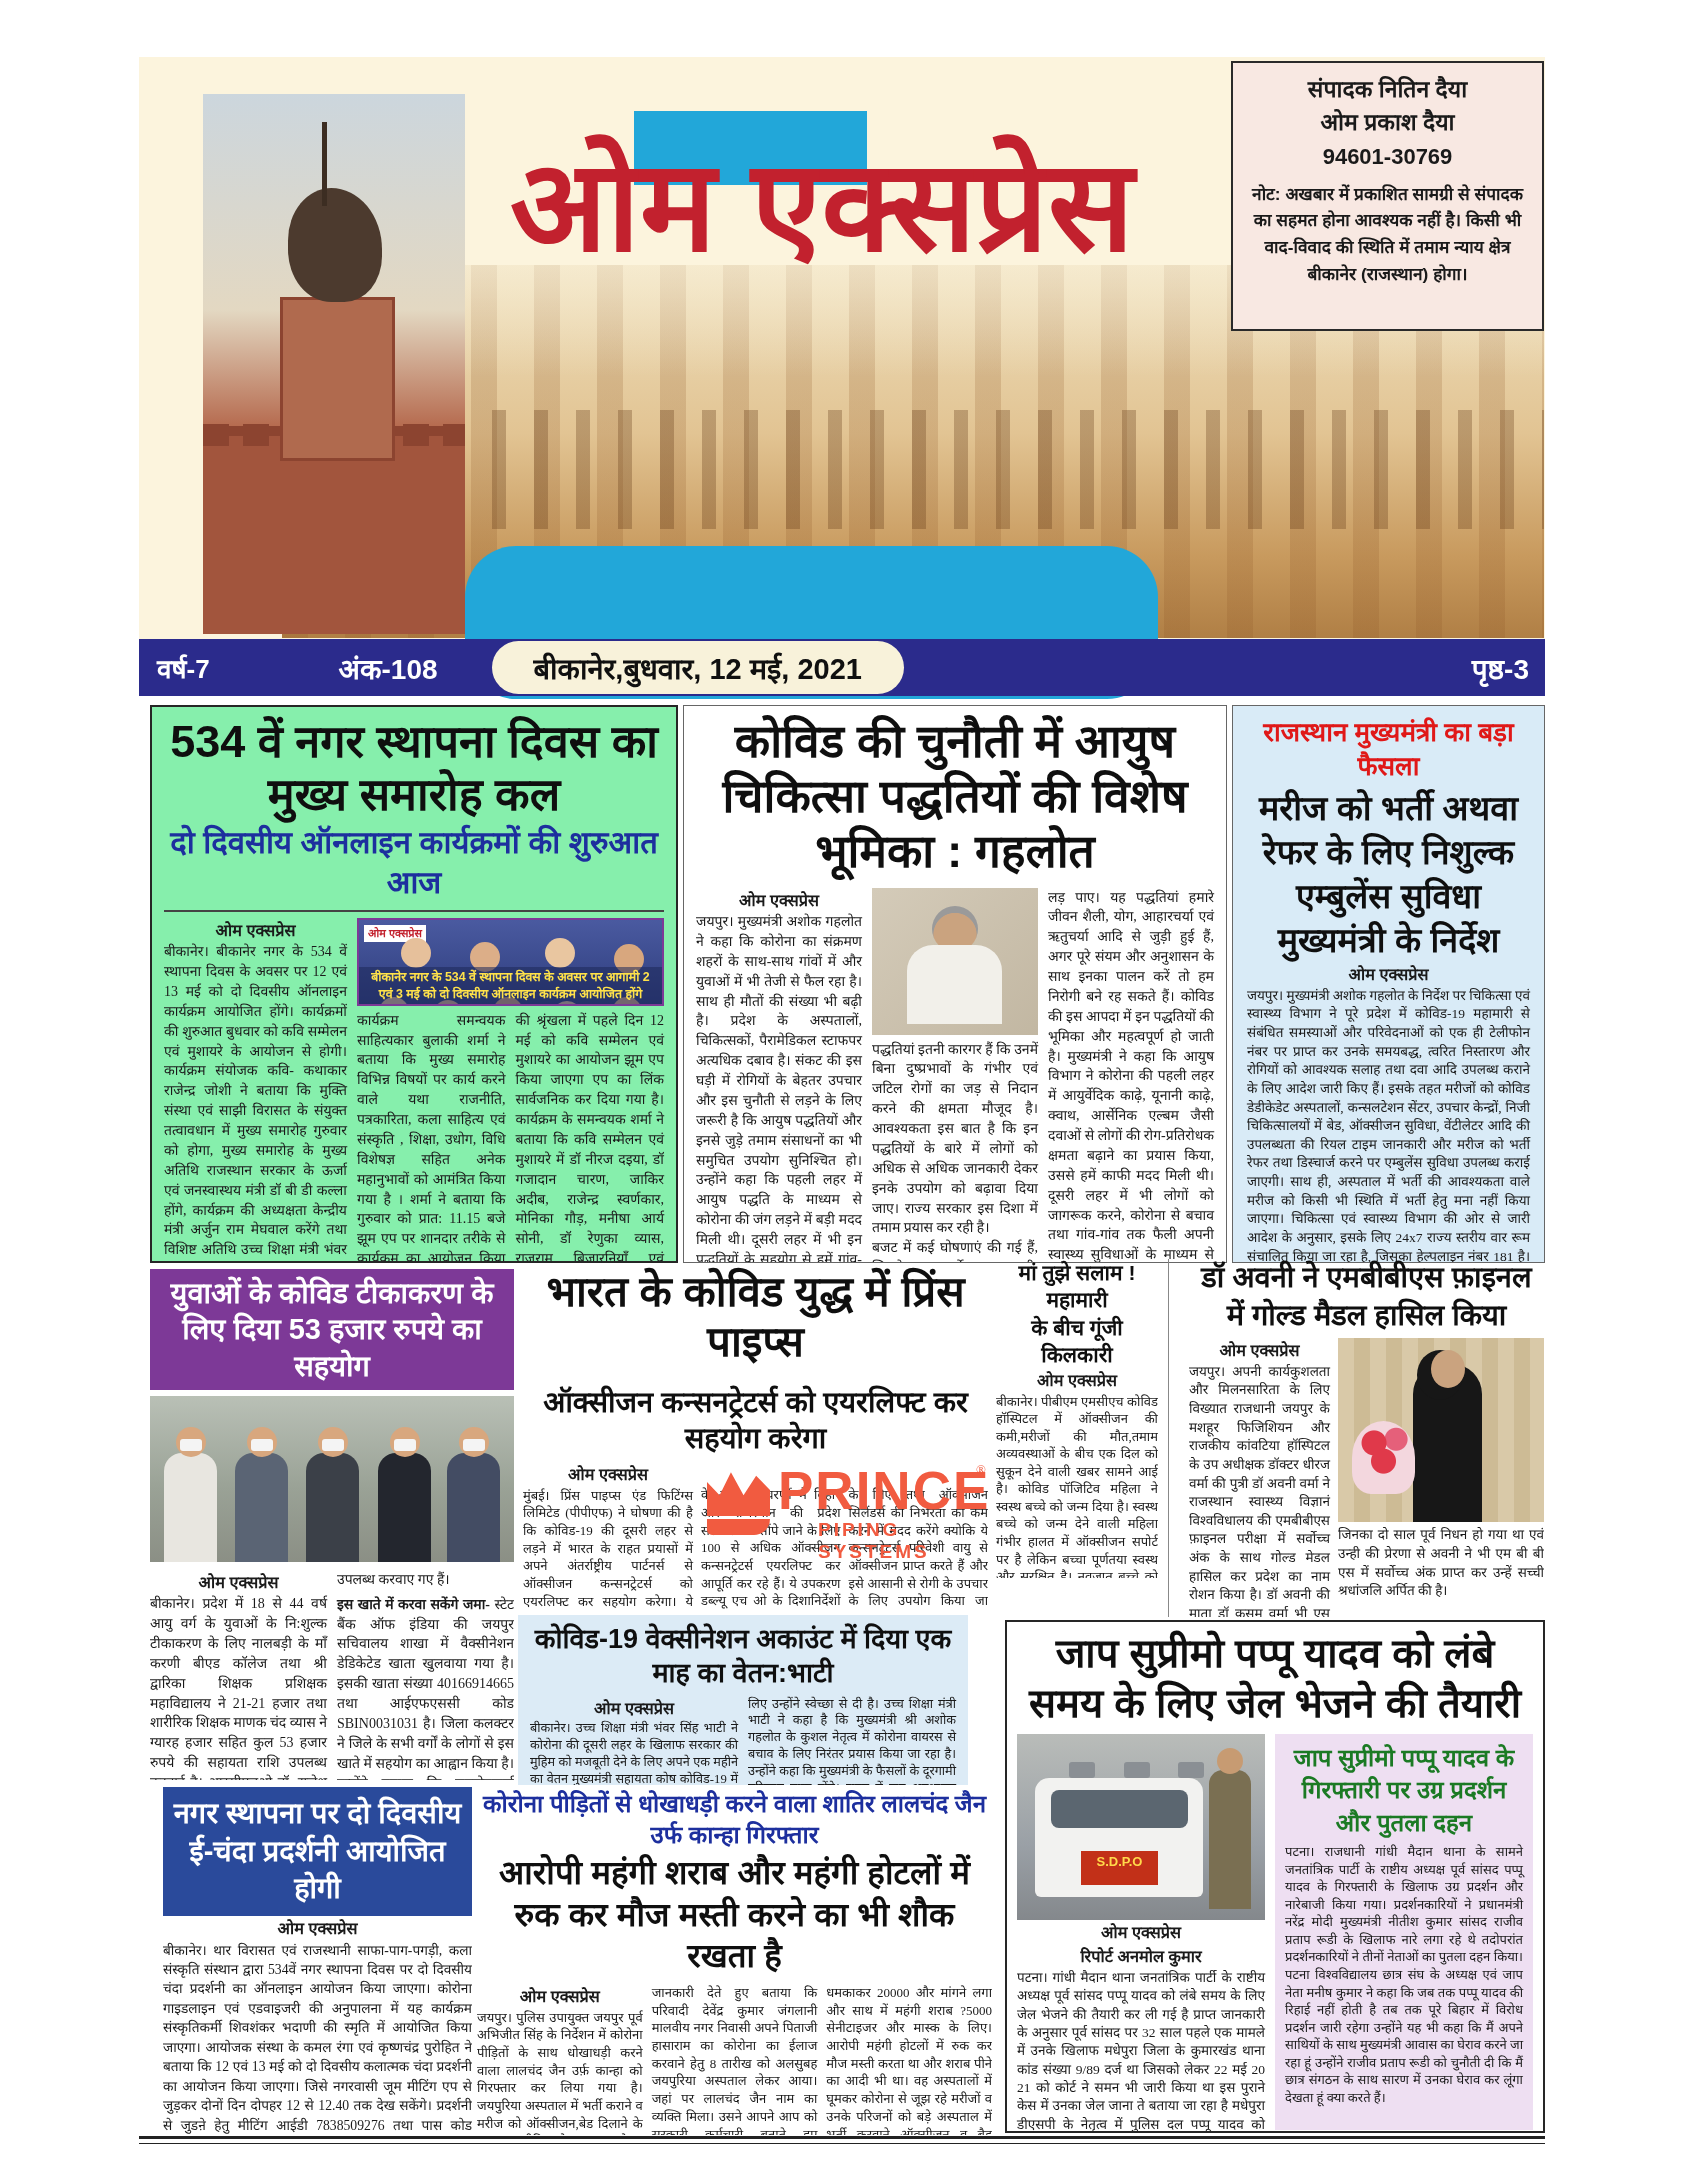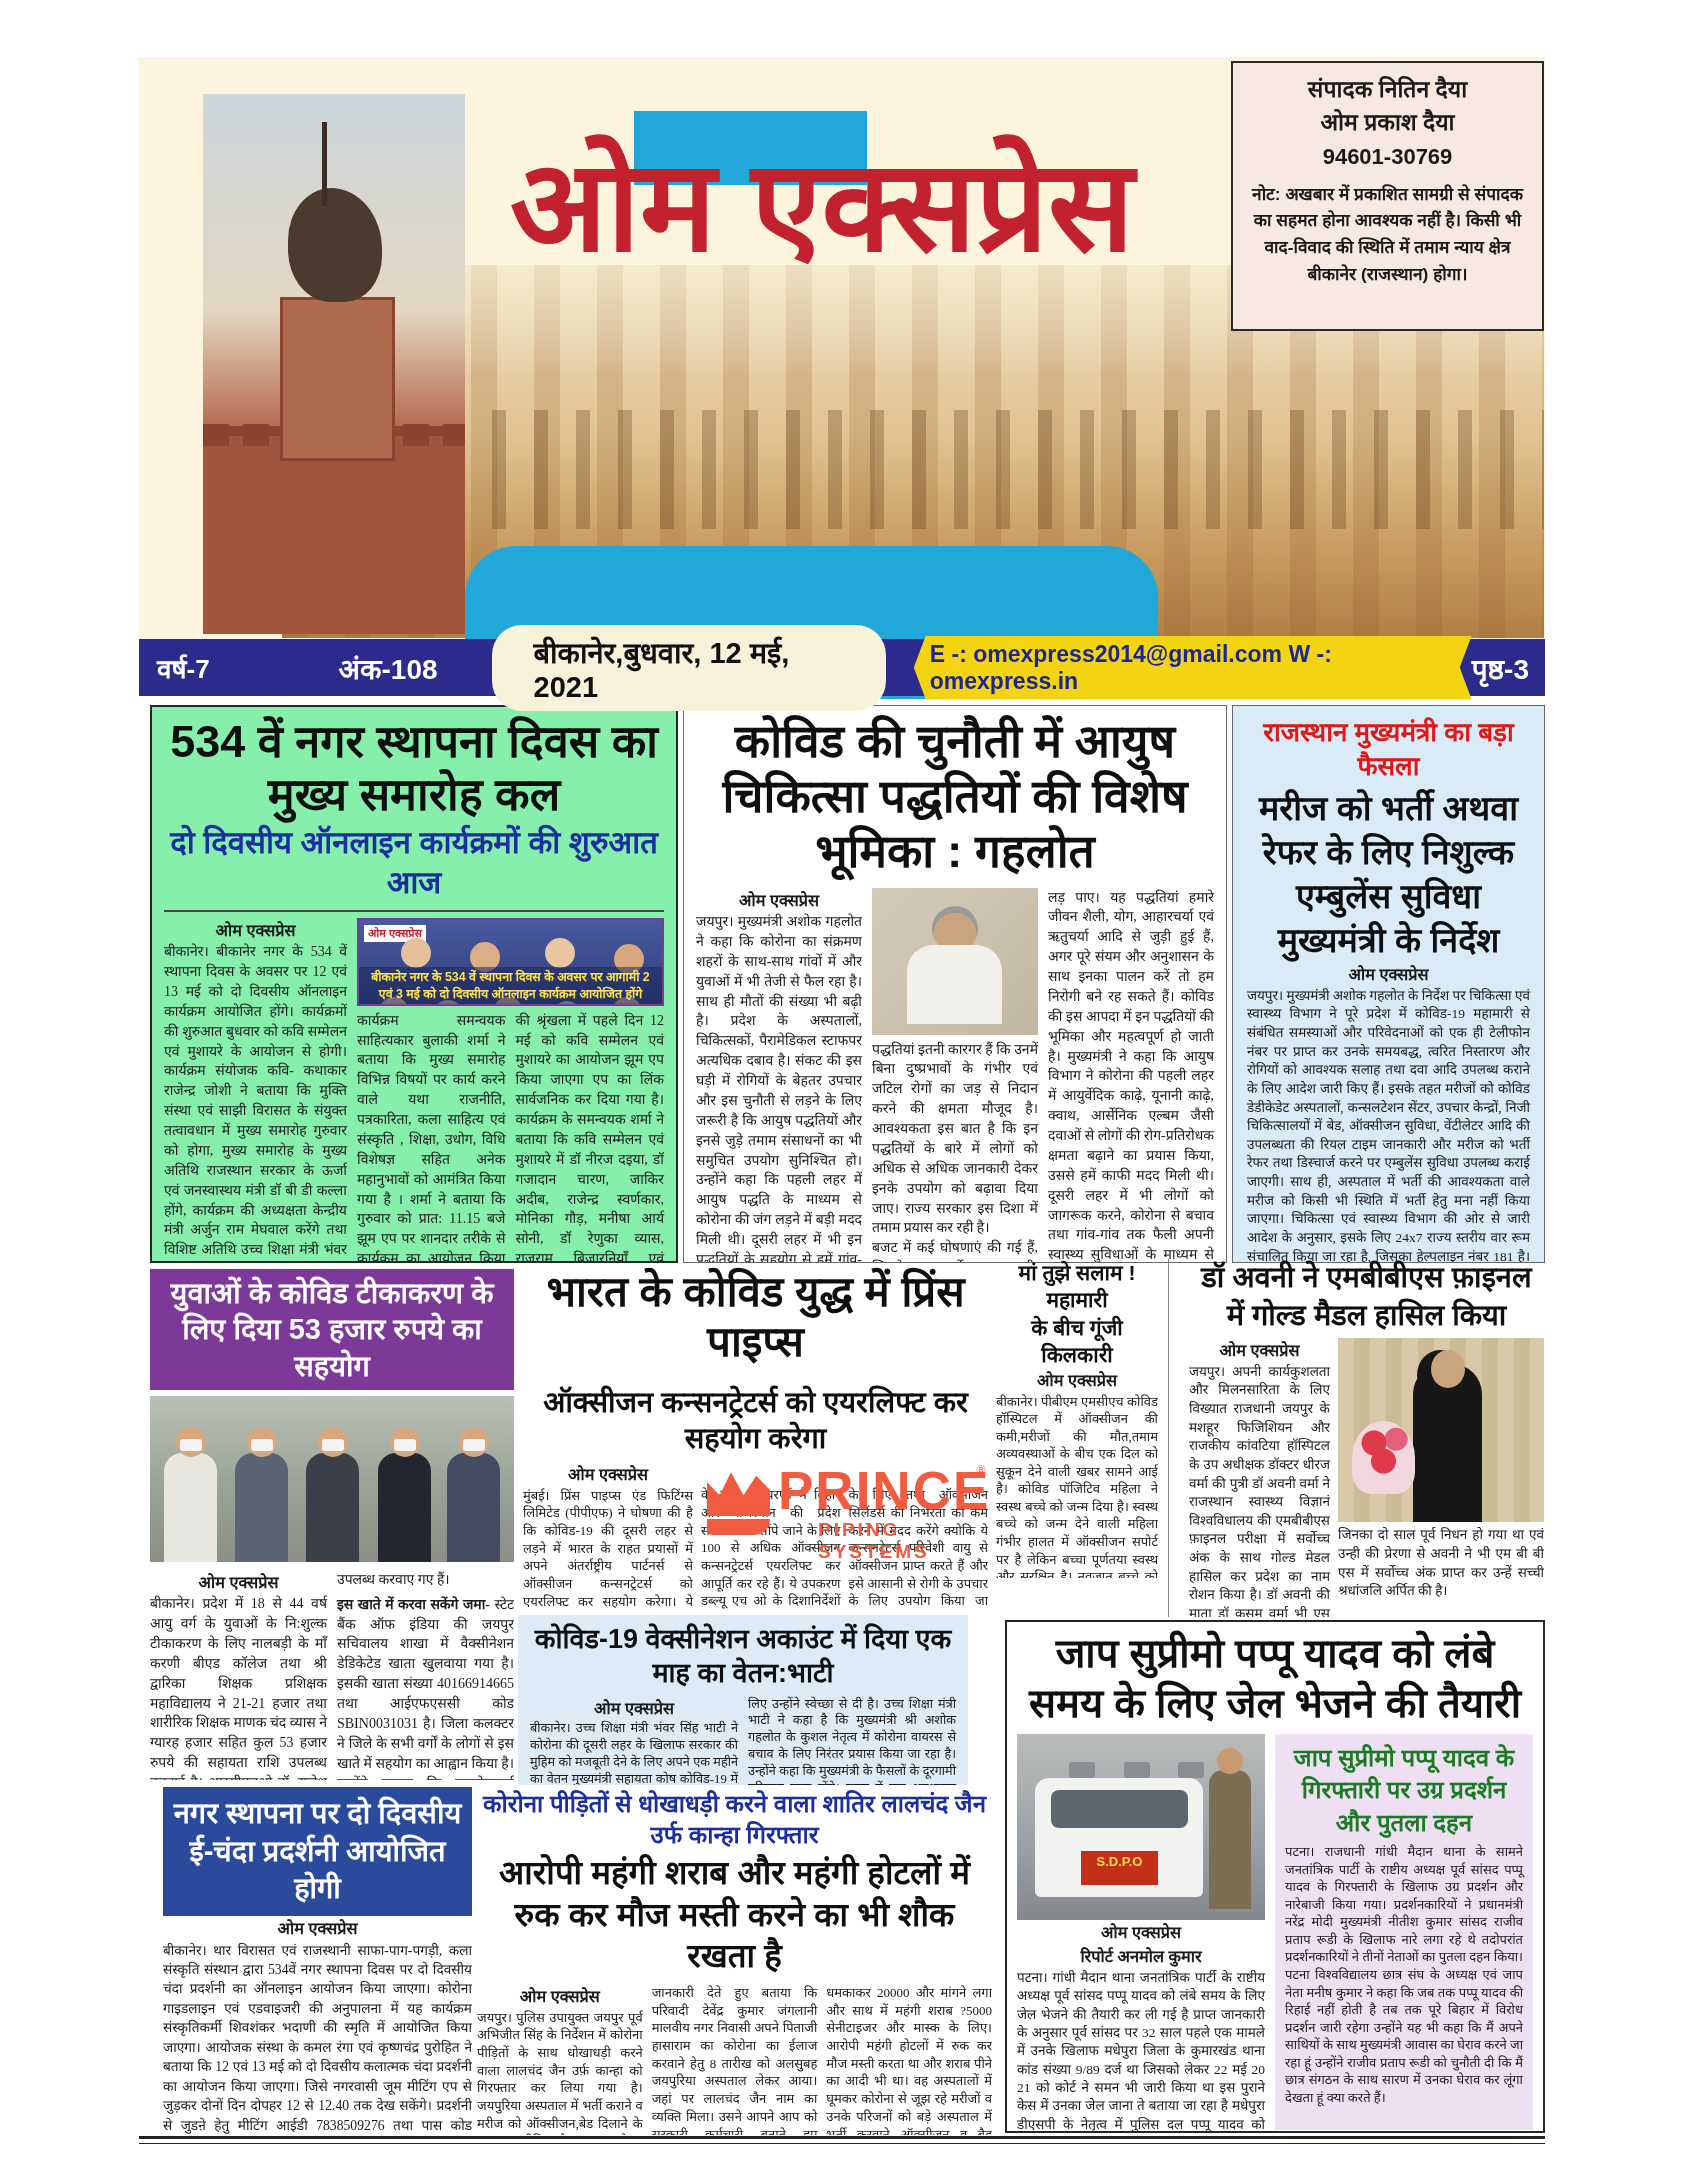--- a/index.html
+++ b/index.html
@@ -207,21 +207,20 @@
     <div class="nm">संपादक नितिन दैया</div>
     <div class="nm">ओम प्रकाश दैया</div>
     <div class="ph">94601-30769</div>
     <div class="note">नोट: अखबार में प्रकाशित सामग्री से संपादक का सहमत होना आवश्यक नहीं है। किसी भी वाद-विवाद की स्थिति में तमाम न्याय क्षेत्र बीकानेर (राजस्थान) होगा।</div>
   </div>
 
   <div class="abs datebar">
     <span class="db-vol">वर्ष-7</span>
     <span class="db-issue">अंक-108</span>
     <span class="db-pill">बीकानेर,बुधवार, 12 मई, 2021</span>
-    <span class="db-mail">E -: omexpress2014@gmail.com  W -: omexpress.in</span>
     <span class="db-page">पृष्ठ-3</span>
   </div>
 
   <div class="abs box a1">
     <div class="hl hl1">534 वें नगर स्थापना दिवस का मुख्य समारोह कल</div>
     <div class="hl hl2">दो दिवसीय ऑनलाइन कार्यक्रमों की शुरुआत आज</div>
     <div class="cols">
       <div class="c1">
         <div class="by">ओम एक्सप्रेस</div>
         <div class="bt">बीकानेर। बीकानेर नगर के 534 वें स्थापना दिवस के अवसर पर 12 एवं 13 मई को दो दिवसीय ऑनलाइन कार्यक्रम आयोजित होंगे। कार्यक्रमों की शुरुआत बुधवार को कवि सम्मेलन एवं मुशायरे के आयोजन से होगी। कार्यक्रम संयोजक कवि- कथाकार राजेन्द्र जोशी ने बताया कि मुक्ति संस्था एवं साझी विरासत के संयुक्त तत्वावधान में मुख्य समारोह गुरुवार को होगा, मुख्य समारोह के मुख्य अतिथि राजस्थान सरकार के ऊर्जा एवं जनस्वास्थय मंत्री डॉ बी डी कल्ला होंगे, कार्यक्रम की अध्यक्षता केन्द्रीय मंत्री अर्जुन राम मेघवाल करेंगे तथा विशिष्ट अतिथि उच्च शिक्षा मंत्री भंवर सिंह भाटी, विधायक सिद्दि कुमारी एवं महापौर शुशीला कंवर राजपुरोहित रहेंगे ।</div>

